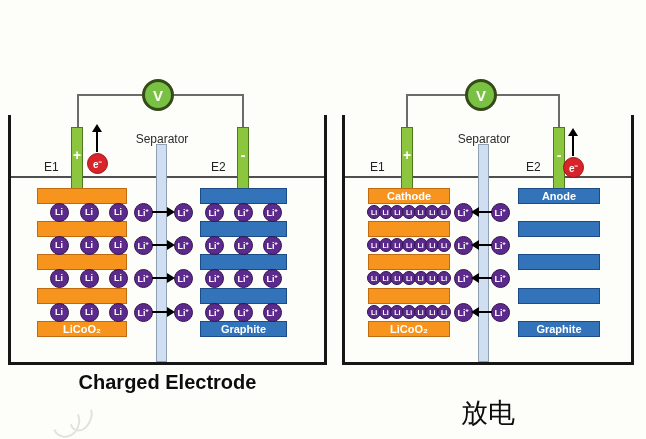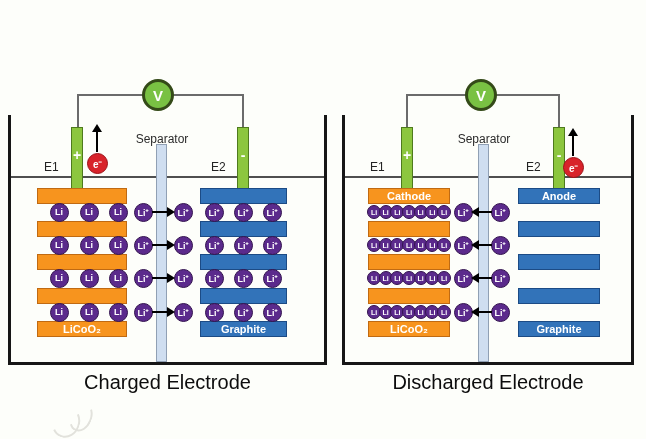--- a/index.html
+++ b/index.html
@@ -68,21 +68,21 @@
   .ion{
     position:absolute;border-radius:50%;border:1px solid #33134f;z-index:3;
     display:flex;align-items:center;justify-content:center;color:#fff;font-weight:bold;
   }
   .t-line{position:absolute;height:2px;background:#000;z-index:4;}
   .t-head{position:absolute;width:0;height:0;z-index:4;}
   .head-r{border-top:5px solid transparent;border-bottom:5px solid transparent;border-left:8px solid #000;}
   .head-l{border-top:5px solid transparent;border-bottom:5px solid transparent;border-right:8px solid #000;}
 
   
-  .title{position:absolute;top:371px;left:0;right:0;text-align:center;font-weight:normal;font-size:20px;color:#0d0d0d;}
+  .title{position:absolute;top:371px;left:0;right:0;text-align:center;font-weight:bold;font-size:20px;color:#0d0d0d;}
   .subtitle{position:absolute;top:395px;left:0;right:0;text-align:center;font-size:27px;font-weight:500;color:#0d0d0d;}
 
   
   .wm{position:absolute;border:2px solid #e2e2dc;border-radius:50%;border-top-color:transparent;border-left-color:transparent;}
   .wm1{left:52px;top:406px;width:28px;height:32px;transform:rotate(18deg);}
   .wm2{left:70px;top:402px;width:22px;height:30px;transform:rotate(22deg);}
 </style>
 </head>
 <body>
 
@@ -262,18 +262,18 @@
         <div class="ion" style="left: 60px; top: 305px; width: 14px; height: 14px; background: rgb(91, 42, 140); font-size: 7px;">Li</div>
         <div class="ion" style="left: 71.7px; top: 305px; width: 14px; height: 14px; background: rgb(91, 42, 140); font-size: 7px;">Li</div>
         <div class="ion" style="left: 83.3px; top: 305px; width: 14px; height: 14px; background: rgb(91, 42, 140); font-size: 7px;">Li</div>
         <div class="ion" style="left: 95px; top: 305px; width: 14px; height: 14px; background: rgb(91, 42, 140); font-size: 7px;">Li</div>
         <div class="ion" style="left: 111.5px; top: 302.5px; width: 19px; height: 19px; background: rgb(91, 42, 140); font-size: 9px;">Li⁺</div>
         <div class="ion" style="left: 148.5px; top: 302.5px; width: 19px; height: 19px; background: rgb(91, 42, 140); font-size: 9px;">Li⁺</div>
         <div class="t-line" style="left: 137px; top: 311px; width: 13px;"></div>
         <div class="t-head head-l" style="left: 129px; top: 307px;"></div>
       </div>
 
-    <div class="title">Discharged Electrode</div>
+    <div class="subtitle">放电</div>
   </div>
 
   <div class="wm wm1"></div>
   <div class="wm wm2"></div>
 </div>
 
 </body></html>

